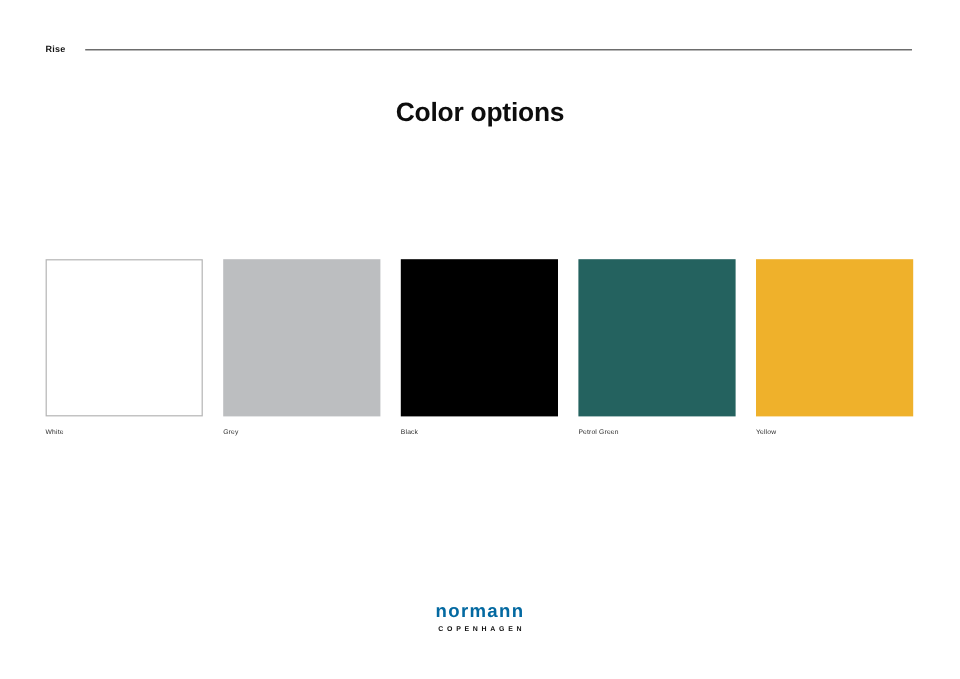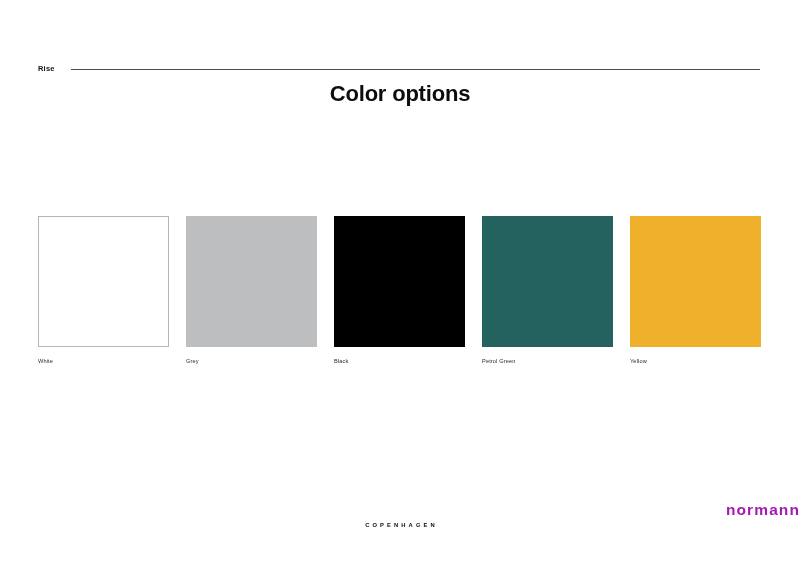--- a/index.html
+++ b/index.html
@@ -26,21 +26,20 @@
 
   
   .header {
     position: absolute;
     left: 38px;
     top: 33px;
     width: 722px;
     height: 16px;
     display: flex;
     align-items: center;
-    margin-top: 28px;
   }
   .header-label {
     font-size: 7.5px;
     font-weight: bold;
     letter-spacing: 0.2px;
     color: #111111;
     white-space: nowrap;
     line-height: 1;
   }
   .header-rule {
@@ -100,23 +99,22 @@
     position: absolute;
     left: 0;
     top: 501px;
     width: 800px;
     text-align: center;
   }
   .logo-word {
     font-size: 15.5px;
     font-weight: bold;
     letter-spacing: 1.1px;
-    color: #a21caf;
+    color: #0369a1;
     line-height: 1.1;
-    text-align: right;
   }
   .logo-sub {
     margin-top: 4px;
     font-size: 5.8px;
     font-weight: bold;
     letter-spacing: 3.1px;
     color: #0d0d0d;
     line-height: 1.1;
     padding-left: 3px;
   }

